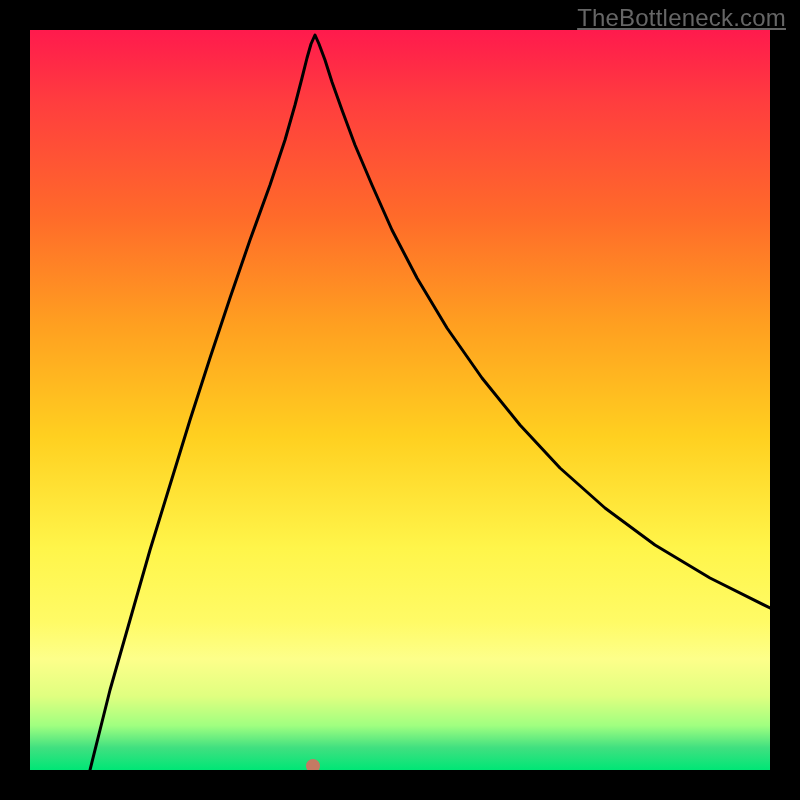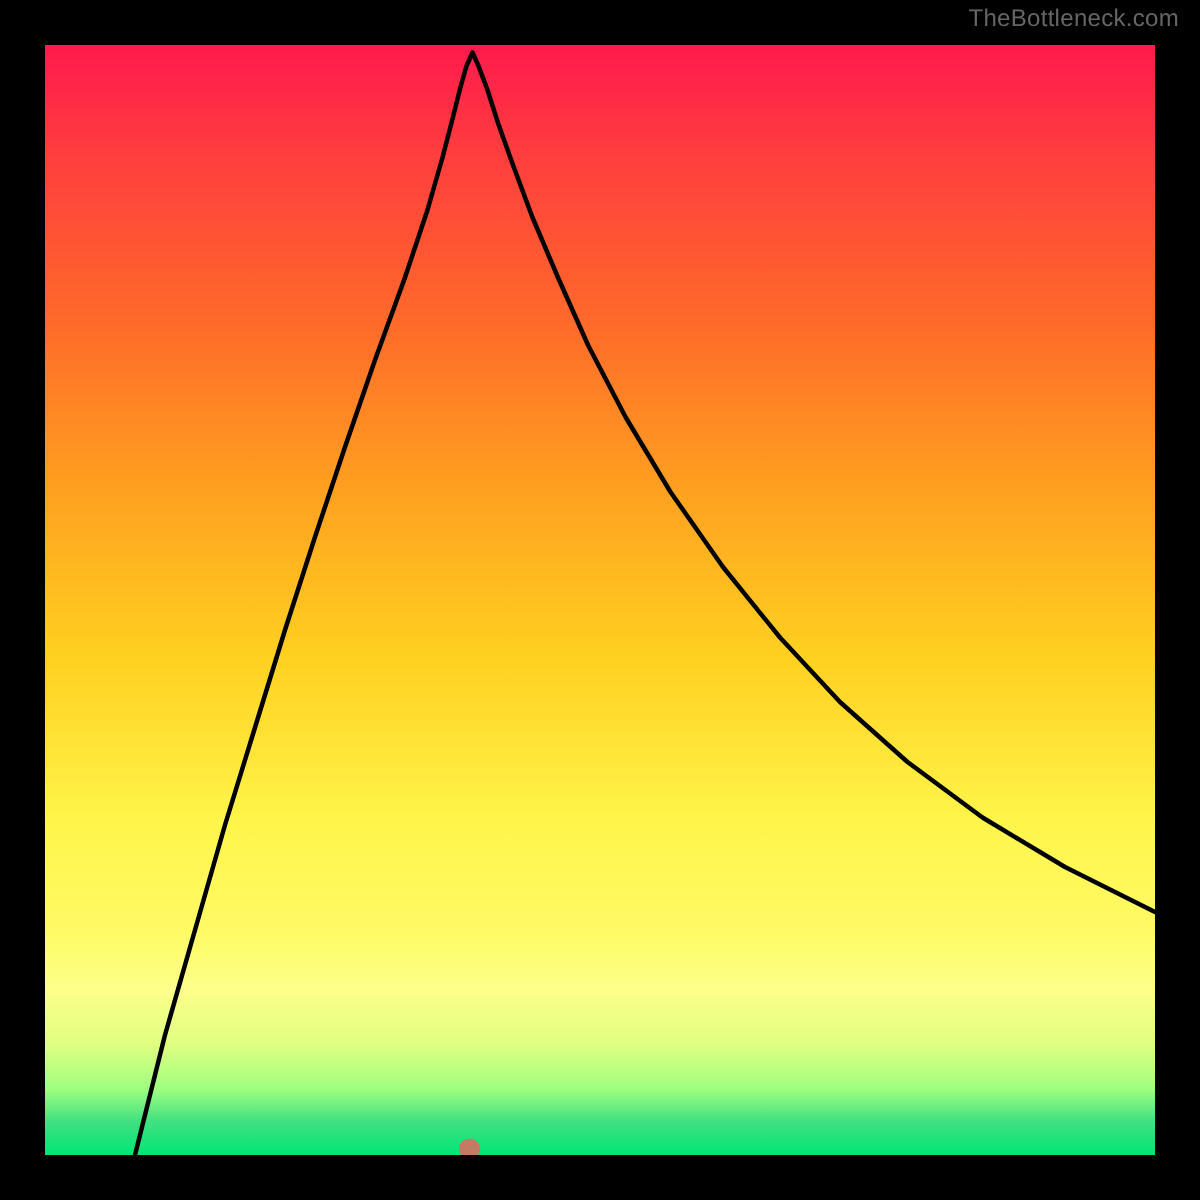--- a/index.html
+++ b/index.html
@@ -9,24 +9,25 @@
     background: #000;
     font-family: Arial, sans-serif;
     position: relative;
     overflow: hidden;
   }
   .watermark {
     position: absolute;
     top: 4px;
     right: 14px;
     color: #666;
-    font-size: 16px;
+    font-size: 24px;
     font-weight: 500;
     letter-spacing: 0.2px;
     z-index: 10;
+    text-decoration: underline;
   }
   .frame {
     position: absolute;
     left: 30px;
     top: 30px;
     width: 740px;
     height: 740px;
     overflow: hidden;
   }
   .gradient {

